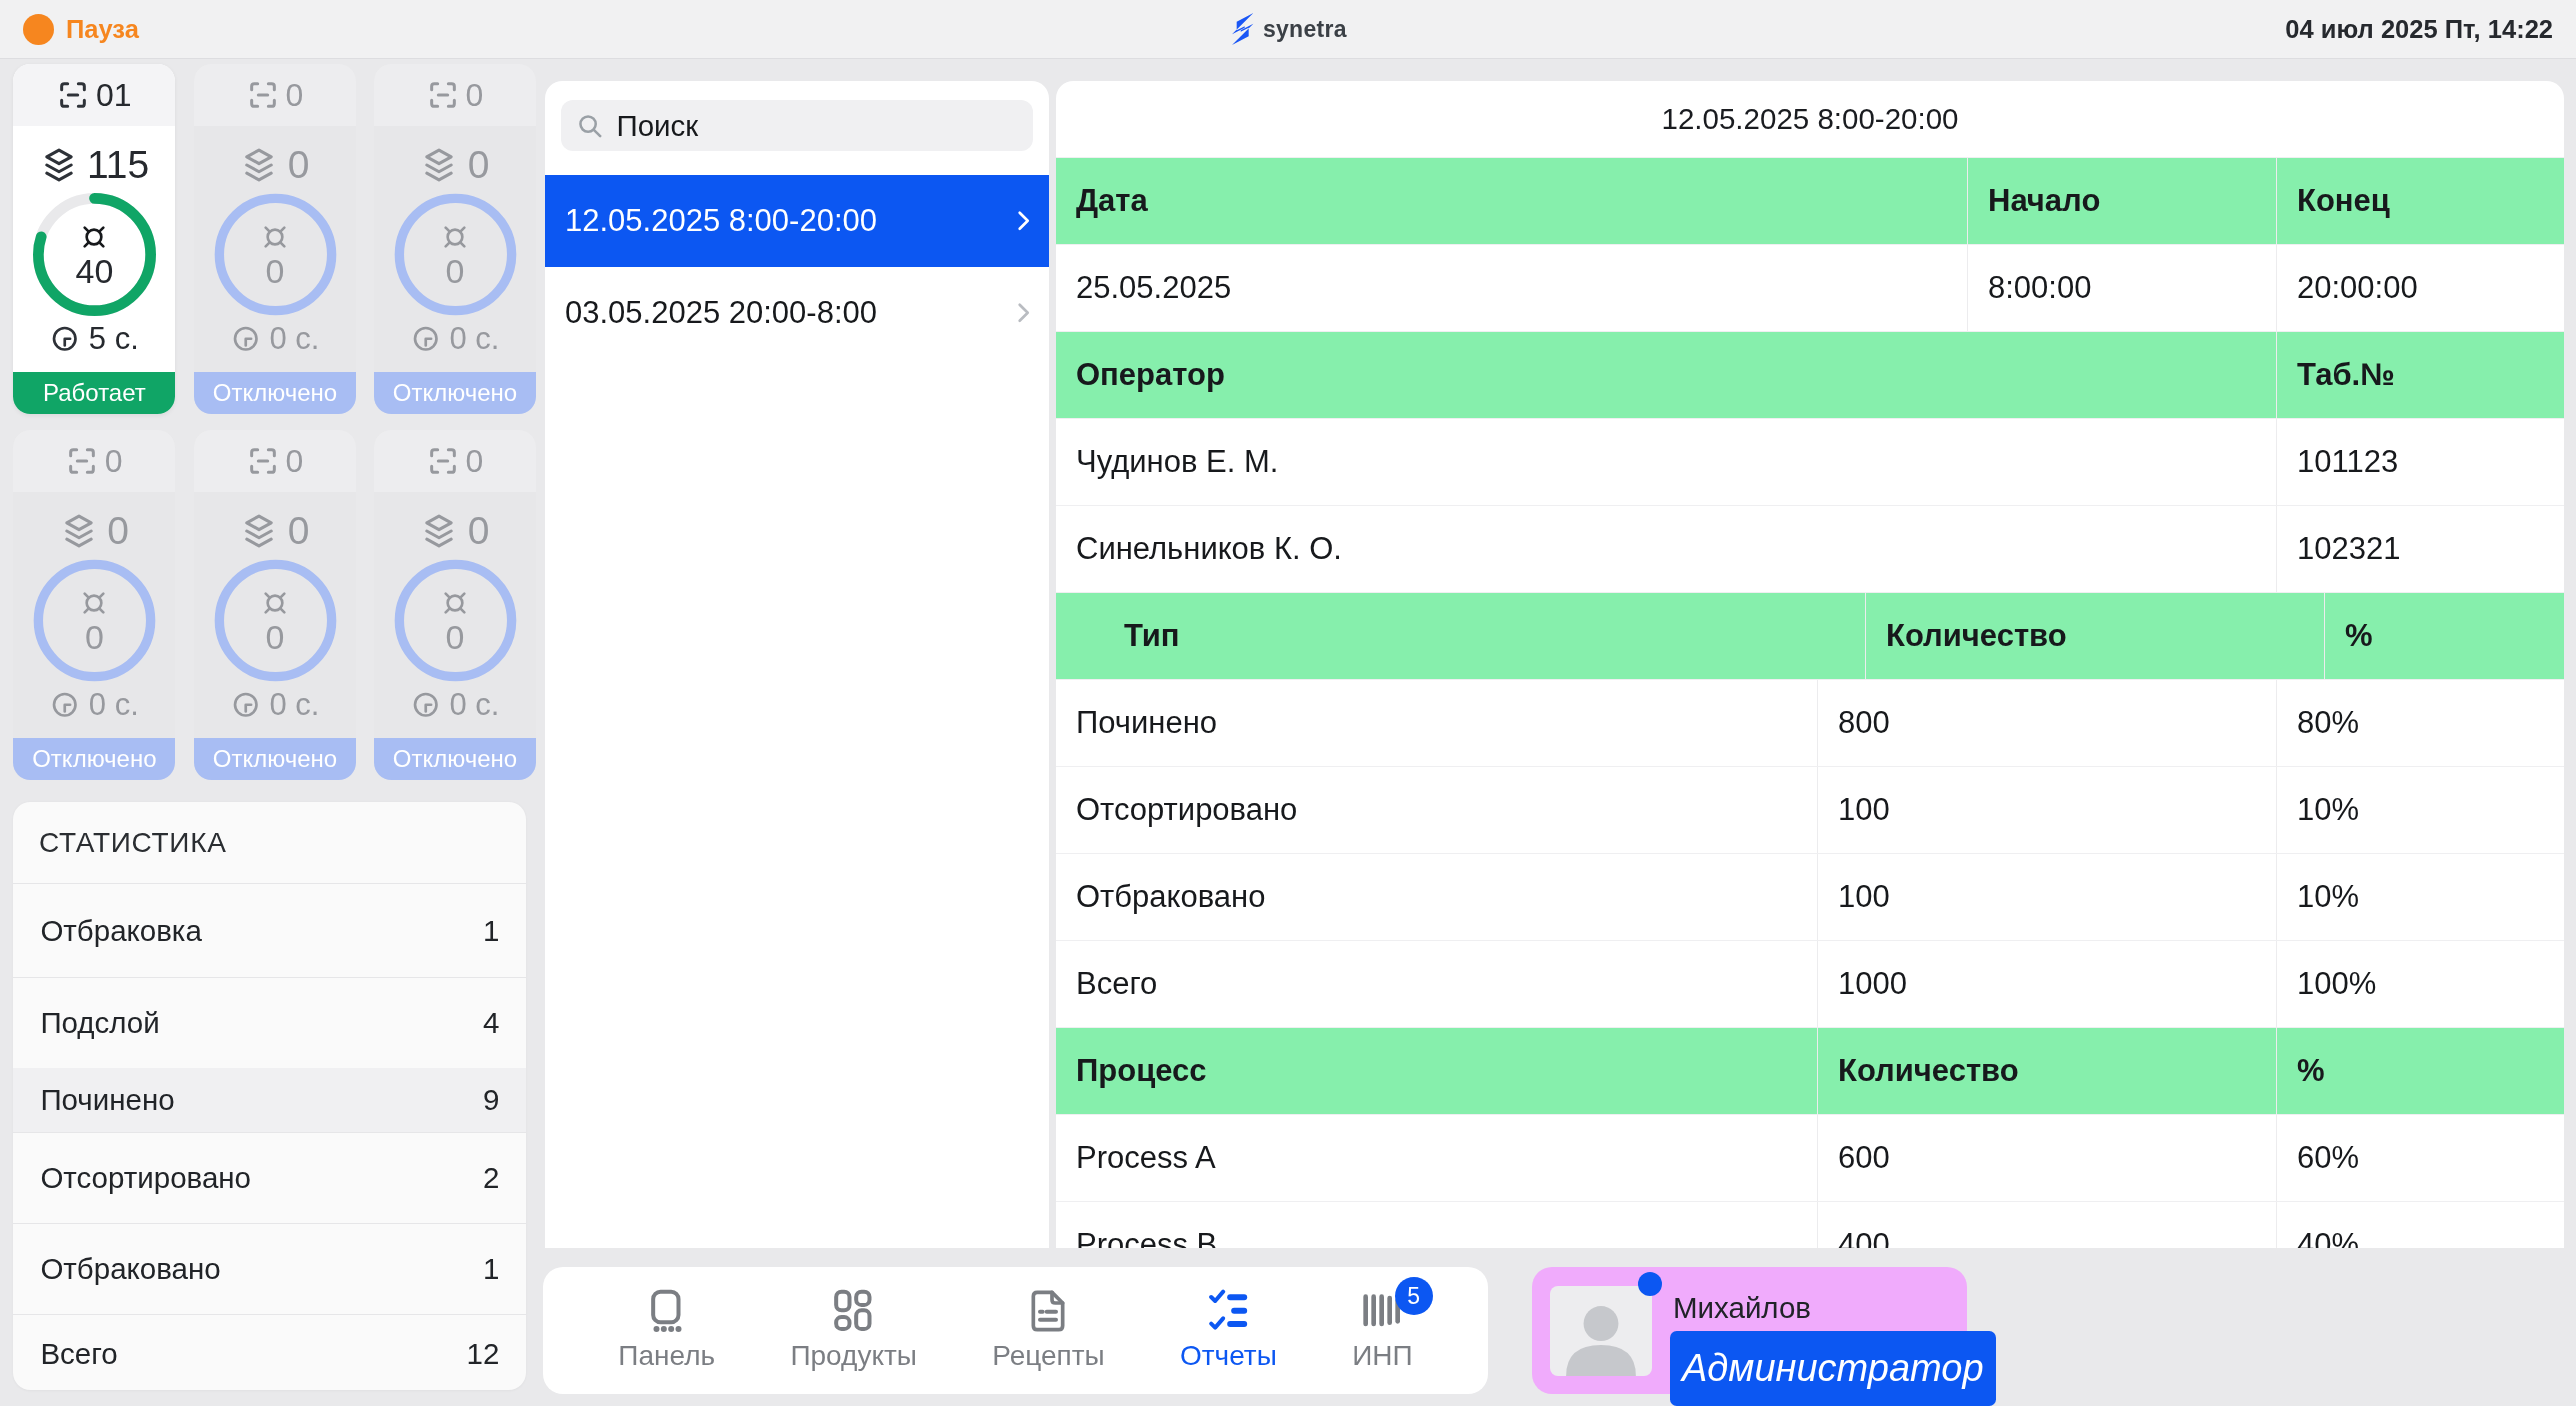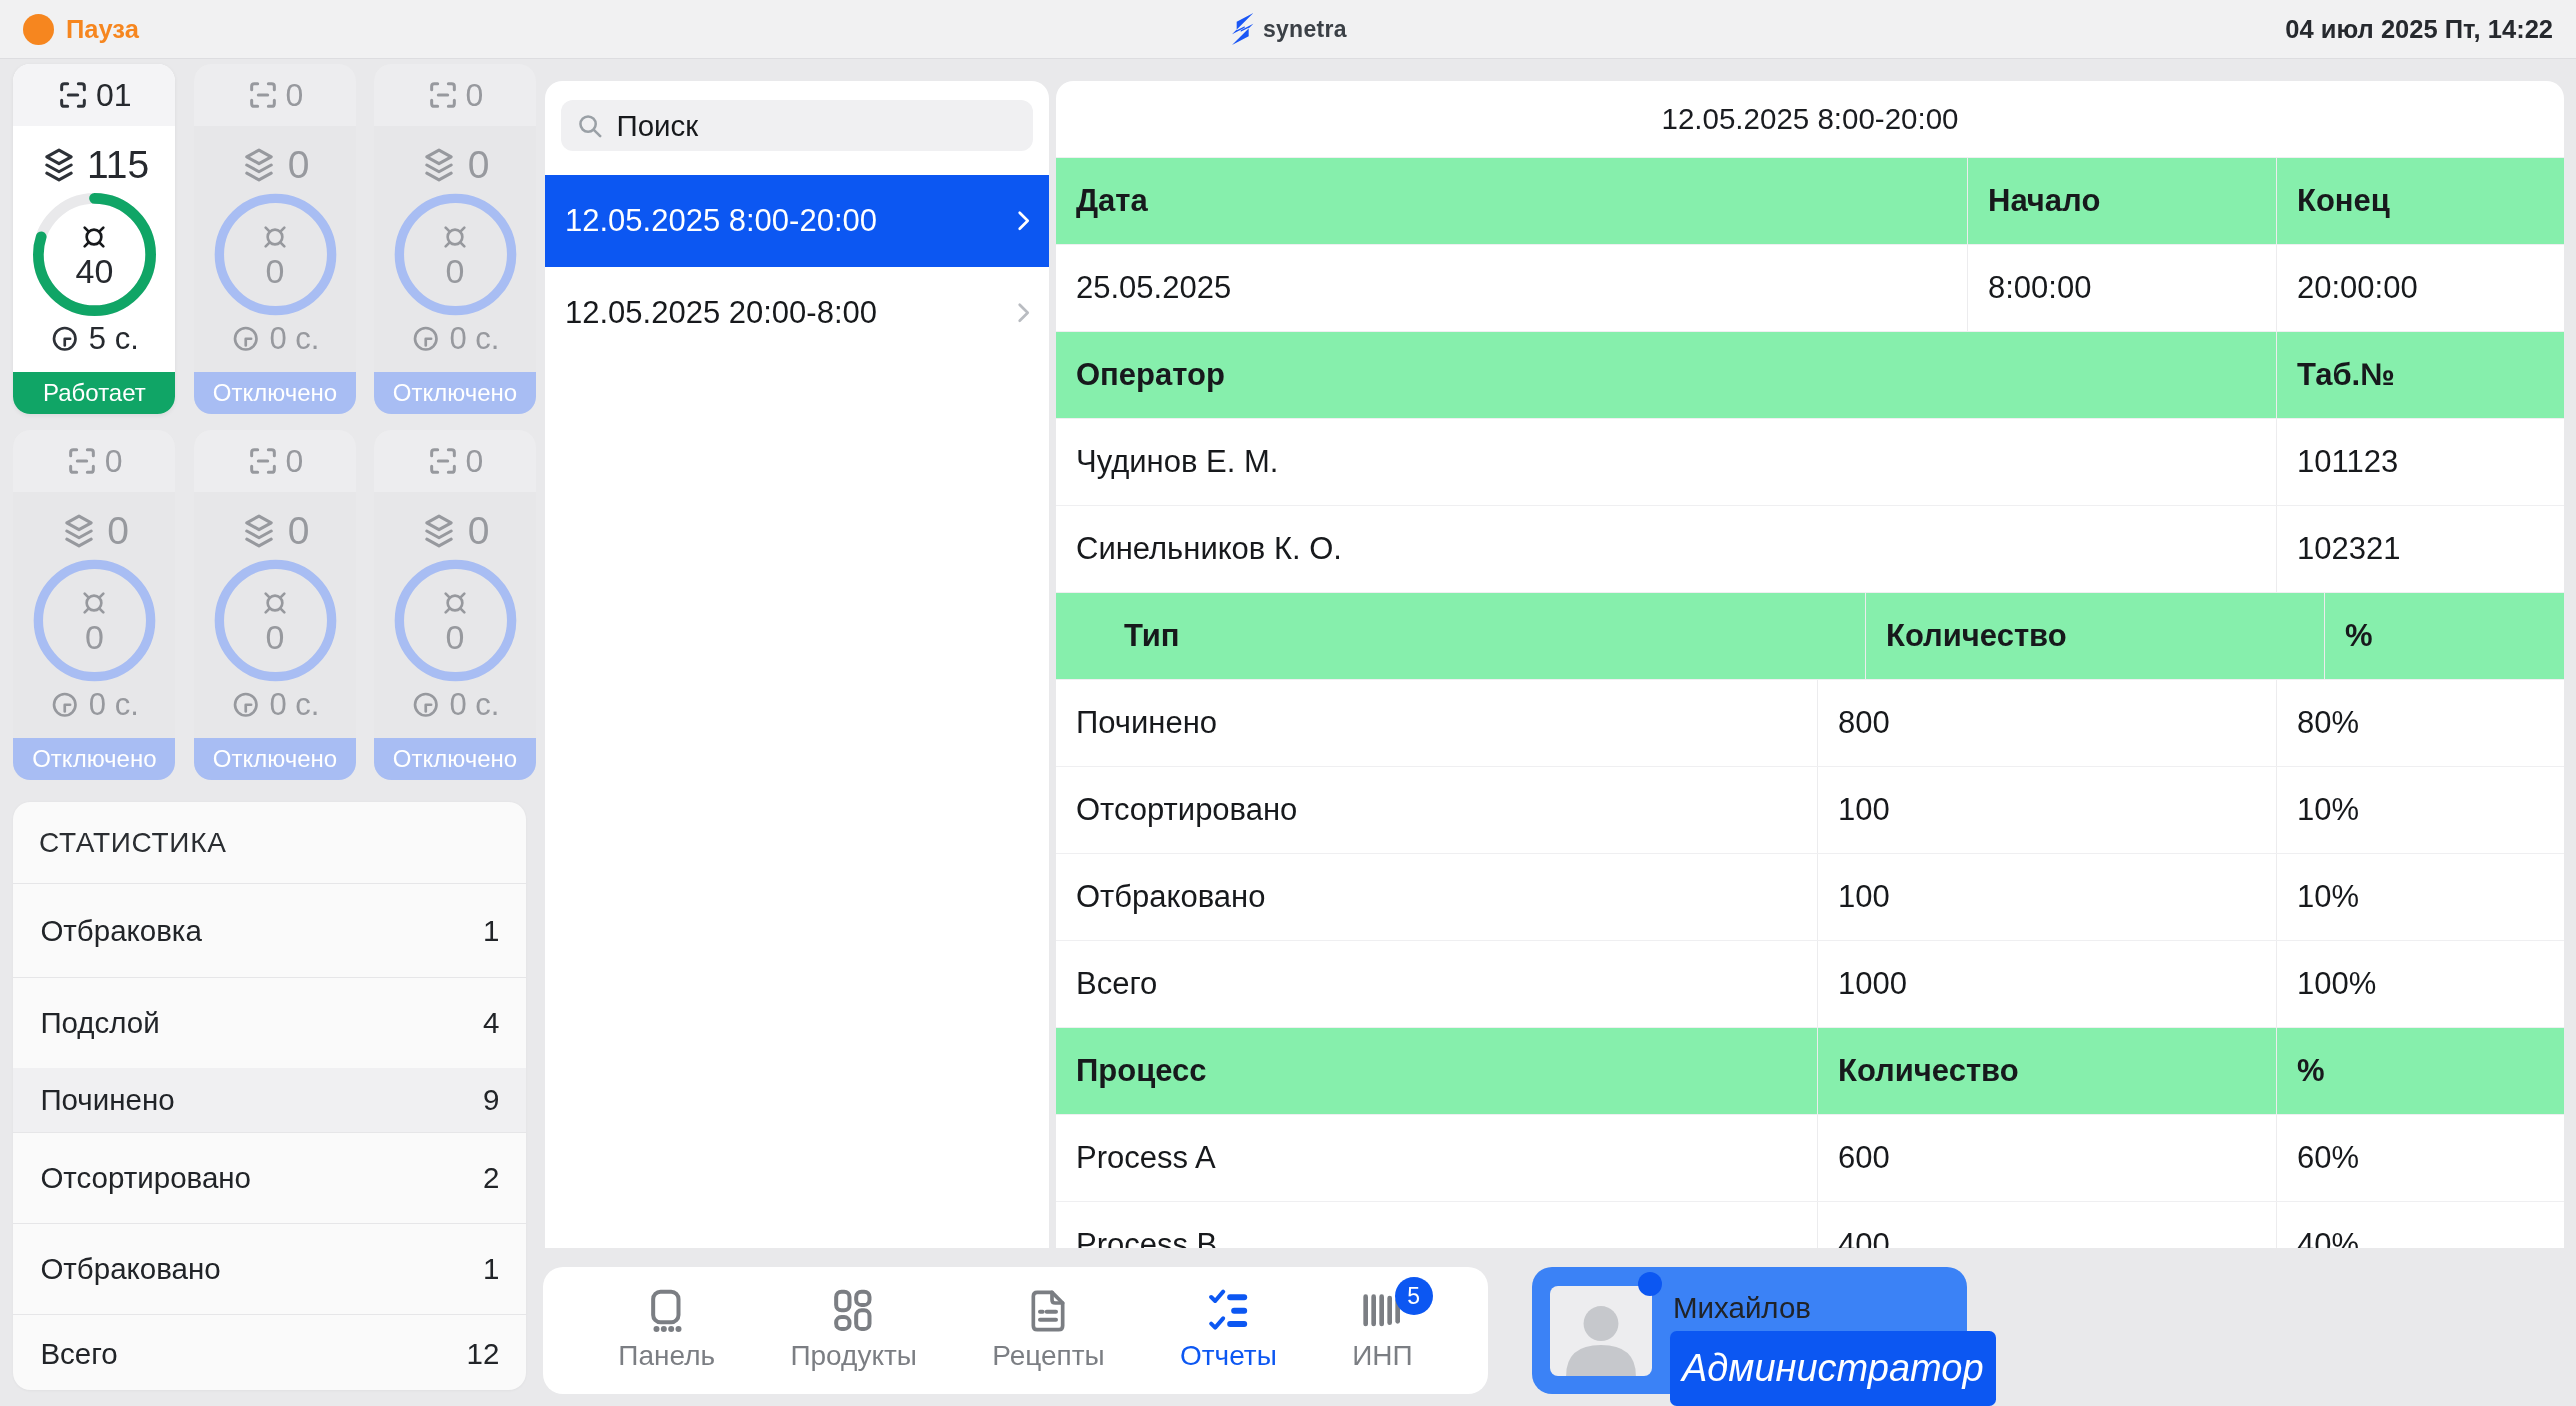--- a/index.html
+++ b/index.html
@@ -62,21 +62,21 @@
   .r-row.hdr{background:#86efac;}
   .r-cell{display:flex;align-items:center;padding-left:20px;font-size:31px;color:#17191c;border-left:1.3px solid #ececee;box-sizing:border-box;overflow:hidden;}
   .r-cell:first-child{border-left:none;}
   .r-row.hdr .r-cell{font-weight:bold;}
   
   .nav-card{position:absolute;left:543px;top:1267px;width:945px;height:127px;background:#fff;border-radius:20px;display:flex;align-items:center;justify-content:space-evenly;}
   .nav-item{display:flex;flex-direction:column;align-items:center;gap:6.7px;cursor:pointer;position:relative;color:#7b7e83;}
   .nav-item .nav-label{font-size:28px;}
   .nav-item.active{color:var(--accent,#0c57f2);}
   .nav-badge{position:absolute;top:-12px;right:-20px;width:38px;height:38px;border-radius:50%;background:var(--accent,#0c57f2);color:#fff;font-size:23px;display:flex;align-items:center;justify-content:center;}
-  .user-card{position:absolute;left:1532px;top:1267px;width:435px;height:127px;background:#3b82f6;border-radius:20px;cursor:pointer;}
+  .user-card{position:absolute;left:1532px;top:1267px;width:435px;height:127px;background:#f0abfc;border-radius:20px;cursor:pointer;}
   .avatar{position:absolute;left:18px;top:19px;width:102px;height:90px;border-radius:8px;background:#ededef;overflow:hidden;display:flex;align-items:flex-end;justify-content:center;}
   .presence-dot{position:absolute;left:106px;top:5.4px;width:24px;height:24px;border-radius:50%;background:var(--accent,#0c57f2);}
   .user-name{position:absolute;left:141px;top:24px;font-size:29.5px;color:#202328;}
   .user-role{position:absolute;left:138px;top:64px;background:var(--accent,#0c57f2);color:#fff;font-size:38px;padding:16px 12px;border-radius:6.7px;font-style:italic;}
   svg{display:block;}
 </style>
 </head>
 <body style="--accent: #0c57f2; --orange: #f6861f; --green: #10a566; --disabled-blue: #a8bdf3; --page-bg: #e9e9eb;">
 
 <div class="topbar">
@@ -407,21 +407,21 @@
     <input type="text" placeholder="Поиск" style="">
   </div>
   <div class="shift-list" id="shift-list">
       <div class="shift-item selected">
         <span>12.05.2025 8:00-20:00</span>
         <svg width="13.4" height="21.5" viewBox="0 0 20 32">
           <path d="M4 4 L16 16 L4 28" fill="none" stroke="#ffffff" stroke-width="4" stroke-linecap="round" stroke-linejoin="round"></path>
         </svg>
       </div>
       <div class="shift-item">
-        <span>12.05.2025 20:00-8:00</span>
+        <span>03.05.2025 20:00-8:00</span>
         <svg width="13.4" height="21.5" viewBox="0 0 20 32">
           <path d="M4 4 L16 16 L4 28" fill="none" stroke="#b9bcc1" stroke-width="4" stroke-linecap="round" stroke-linejoin="round"></path>
         </svg>
       </div>
     </div>
 </div>
 
 <div class="report-panel">
   <div class="report-title">12.05.2025 8:00-20:00</div>
   <div class="report-rows" id="report-rows">

